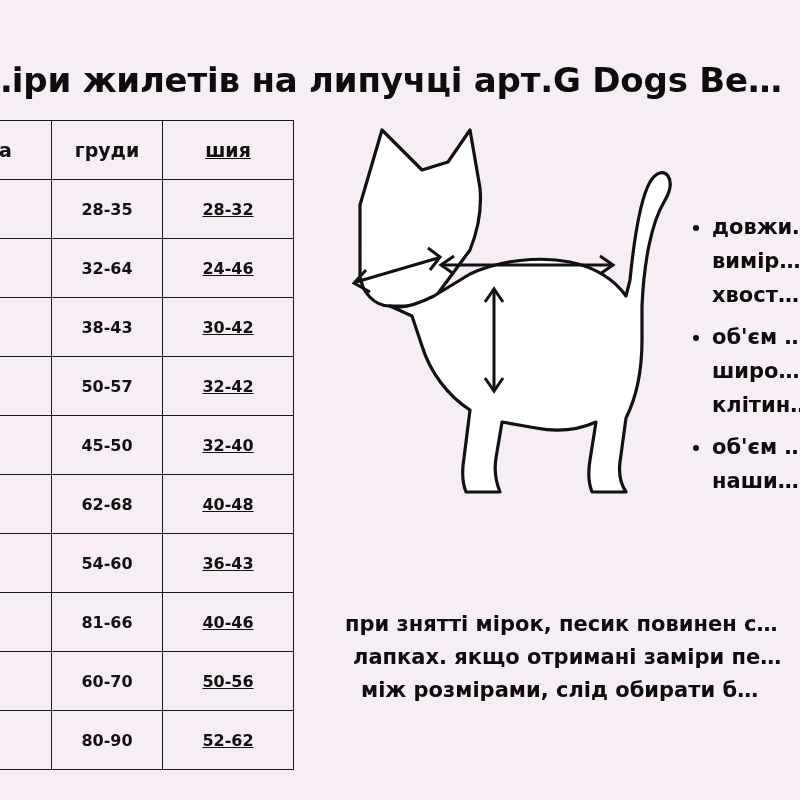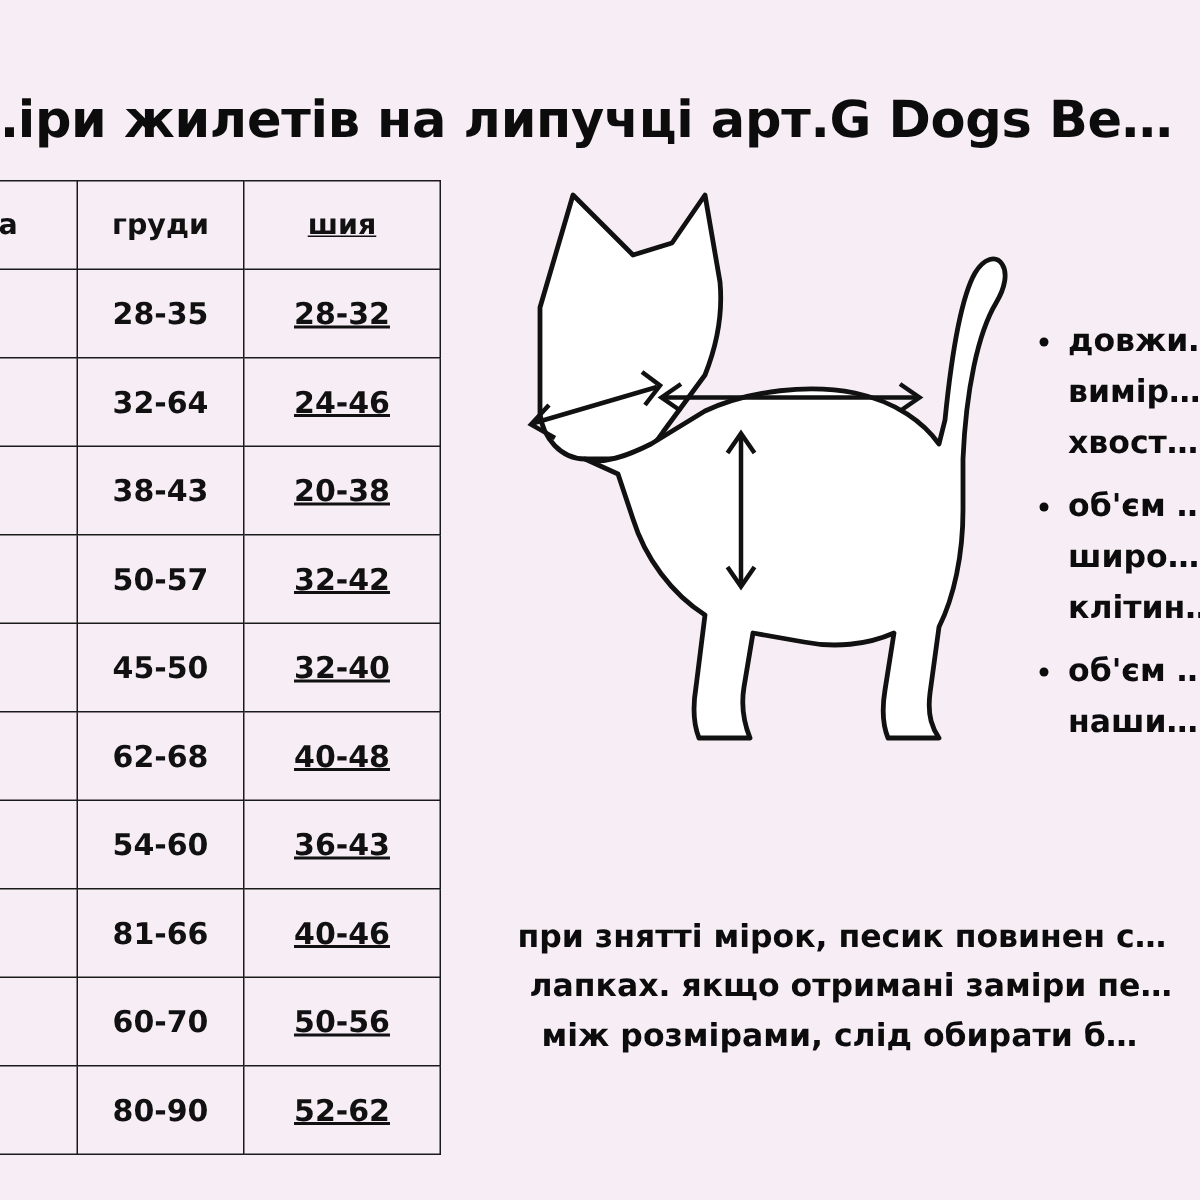--- a/index.html
+++ b/index.html
@@ -43,21 +43,21 @@
     left: -60px;
     top: 120px;
     border-collapse: collapse;
     table-layout: fixed;
   }
   #size-table td, #size-table th {
     border: 1.5px solid #1a1a1a;
     height: 58px;
     text-align: center;
     vertical-align: middle;
-    font-size: 20px;
+    font-size: 16px;
     font-weight: bold;
     color: #111;
     padding: 0;
   }
   #size-table .c0 { width: 110px; }
   #size-table .c1 { width: 110px; }
   #size-table .c2 { width: 130px; text-decoration: underline; }
   #size-table thead td {
     font-size: 19px;
   }
@@ -130,21 +130,21 @@
         <td class="c2">28-32</td>
       </tr>
       <tr>
         <td class="c0"></td>
         <td class="c1">32-64</td>
         <td class="c2">24-46</td>
       </tr>
       <tr>
         <td class="c0"></td>
         <td class="c1">38-43</td>
-        <td class="c2">20-38</td>
+        <td class="c2">30-42</td>
       </tr>
       <tr>
         <td class="c0"></td>
         <td class="c1">50-57</td>
         <td class="c2">32-42</td>
       </tr>
       <tr>
         <td class="c0"></td>
         <td class="c1">45-50</td>
         <td class="c2">32-40</td>

